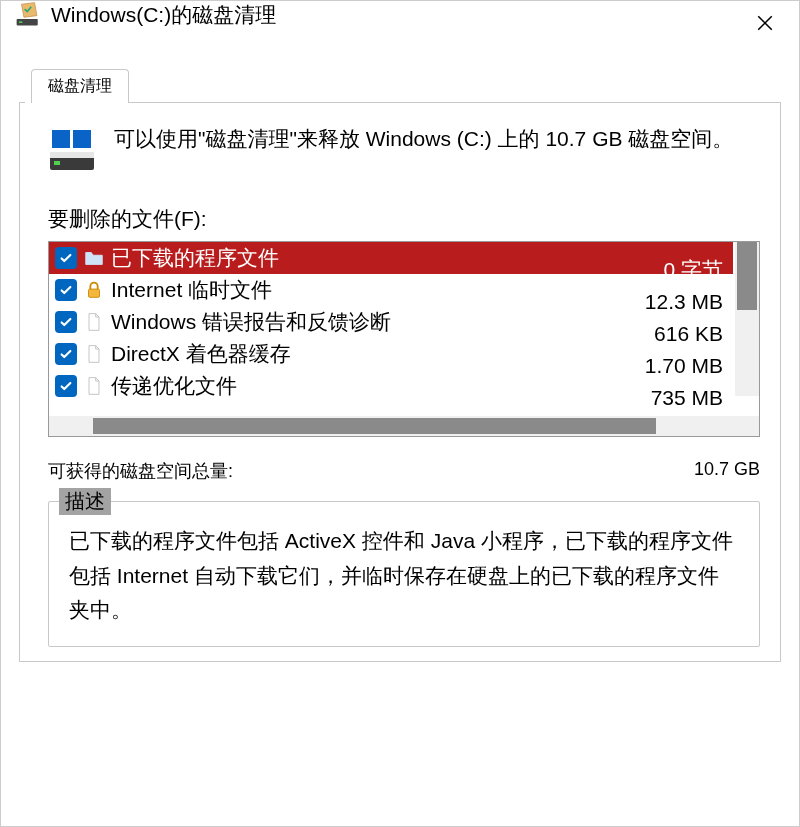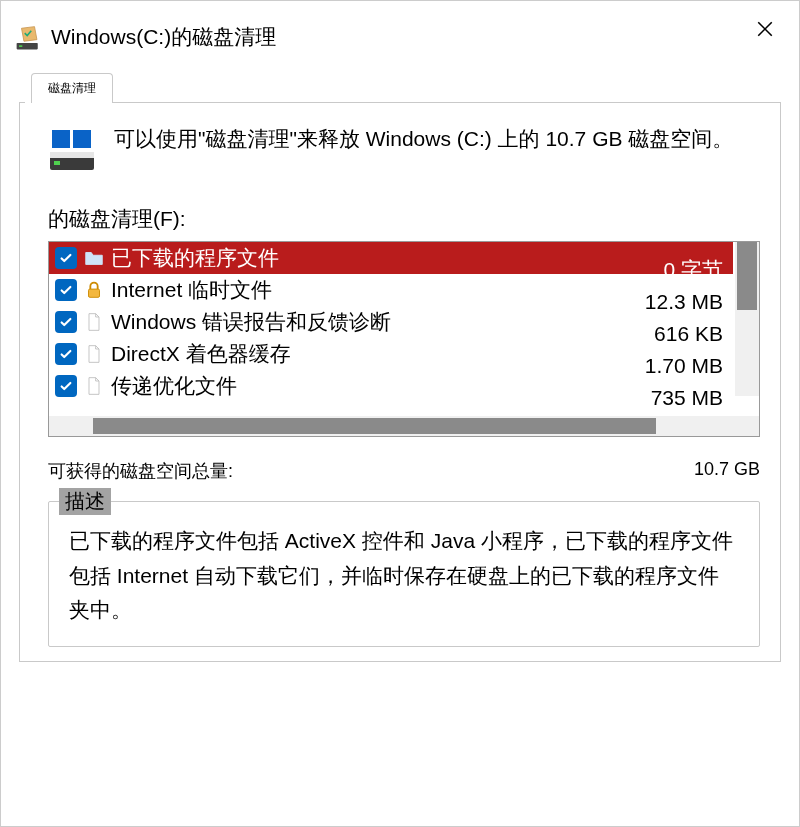--- a/index.html
+++ b/index.html
@@ -22,21 +22,21 @@
     border: 1px solid #ccc;
     display: flex;
     flex-direction: column;
     background: #fff;
   }
 
   
   .titlebar {
     height: 50px;
     display: flex;
-    align-items: flex-end;
+    align-items: flex-start;
     padding: 0 4px 0 14px;
     font-size: 21px;
   }
   .titlebar .ticon {
     width: 26px;
     height: 26px;
     margin-right: 10px;
     flex: 0 0 auto;
   }
   .titlebar .ttext {
@@ -65,21 +65,21 @@
     align-items: flex-end;
     height: 40px;
     position: relative;
   }
   .tab {
     border: 1px solid #c9c9c9;
     border-bottom: none;
     background: #fff;
     padding: 6px 16px 6px 16px;
     border-radius: 4px 4px 0 0;
-    font-size: 12px;
+    font-size: 16px;
     position: relative;
     z-index: 2;
     margin-left: 6px;
   }
   .tabfill {
     flex: 1 1 auto;
     border-bottom: 1px solid #c9c9c9;
     height: 100%;
   }
   .tabpage {
@@ -281,21 +281,21 @@
             <rect x="25" y="4" width="18" height="18" fill="#0a63c7"></rect>
             <rect x="4" y="25" width="18" height="9" fill="#0a63c7" opacity="0"></rect>
             <rect x="2" y="30" width="44" height="14" rx="2" fill="#3a3a3a"></rect>
             <rect x="6" y="35" width="6" height="4" fill="#4fd04f"></rect>
             <rect x="2" y="26" width="44" height="6" fill="#e6e6e6"></rect>
           </svg>
         </div>
         <div class="intro-text">可以使用"磁盘清理"来释放 Windows (C:) 上的 10.7 GB 磁盘空间。</div>
       </div>
 
-      <div class="label-row">的磁盘清理(F):</div>
+      <div class="label-row">要删除的文件(F):</div>
 
       <div class="listbox">
         <div class="list-viewport">
           <div class="list-rows" id="list-rows">
               <div class="row selected">
                 <span class="chk">
                   <svg viewBox="0 0 16 16">
                     <path d="M3 8.5l3 3 7-7" fill="none" stroke="#fff" stroke-width="2.4" stroke-linecap="round" stroke-linejoin="round"></path>
                   </svg>
                 </span>

